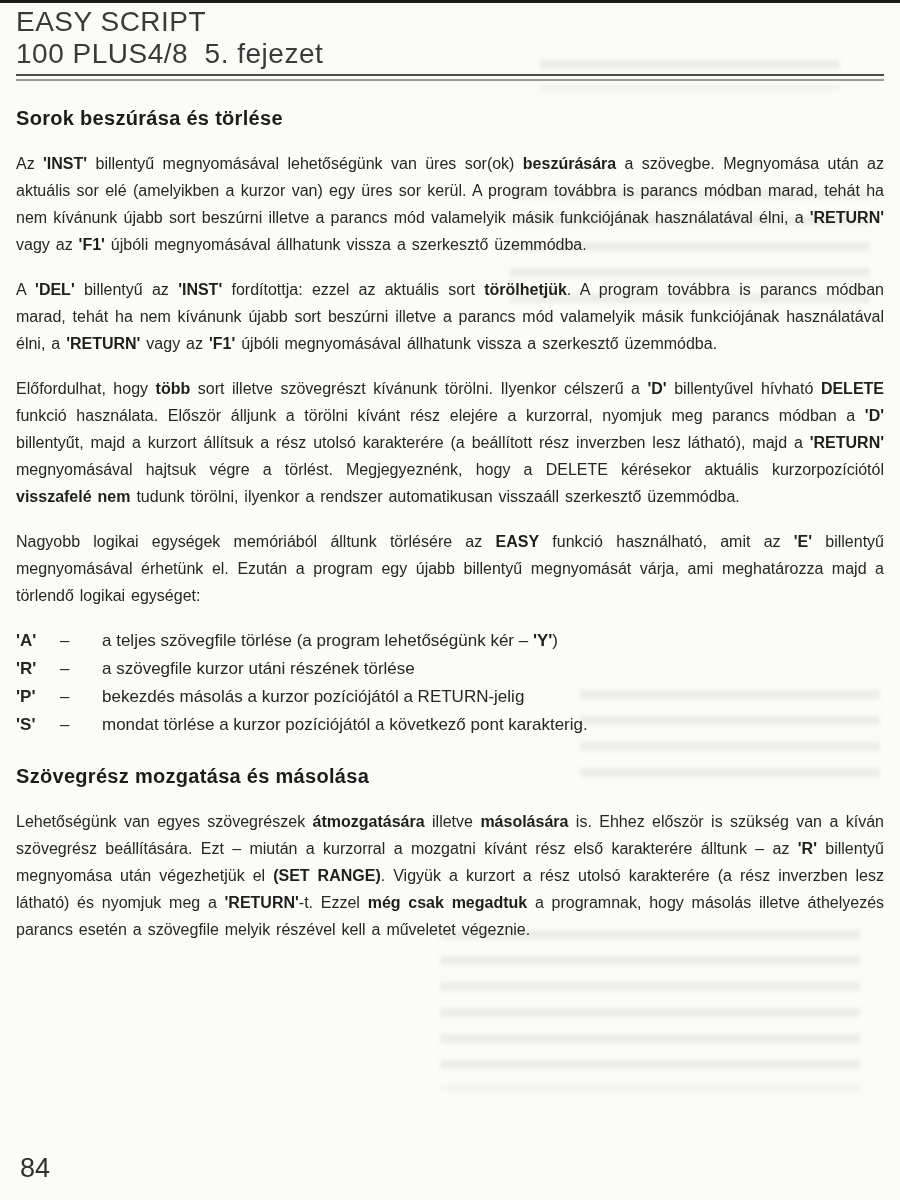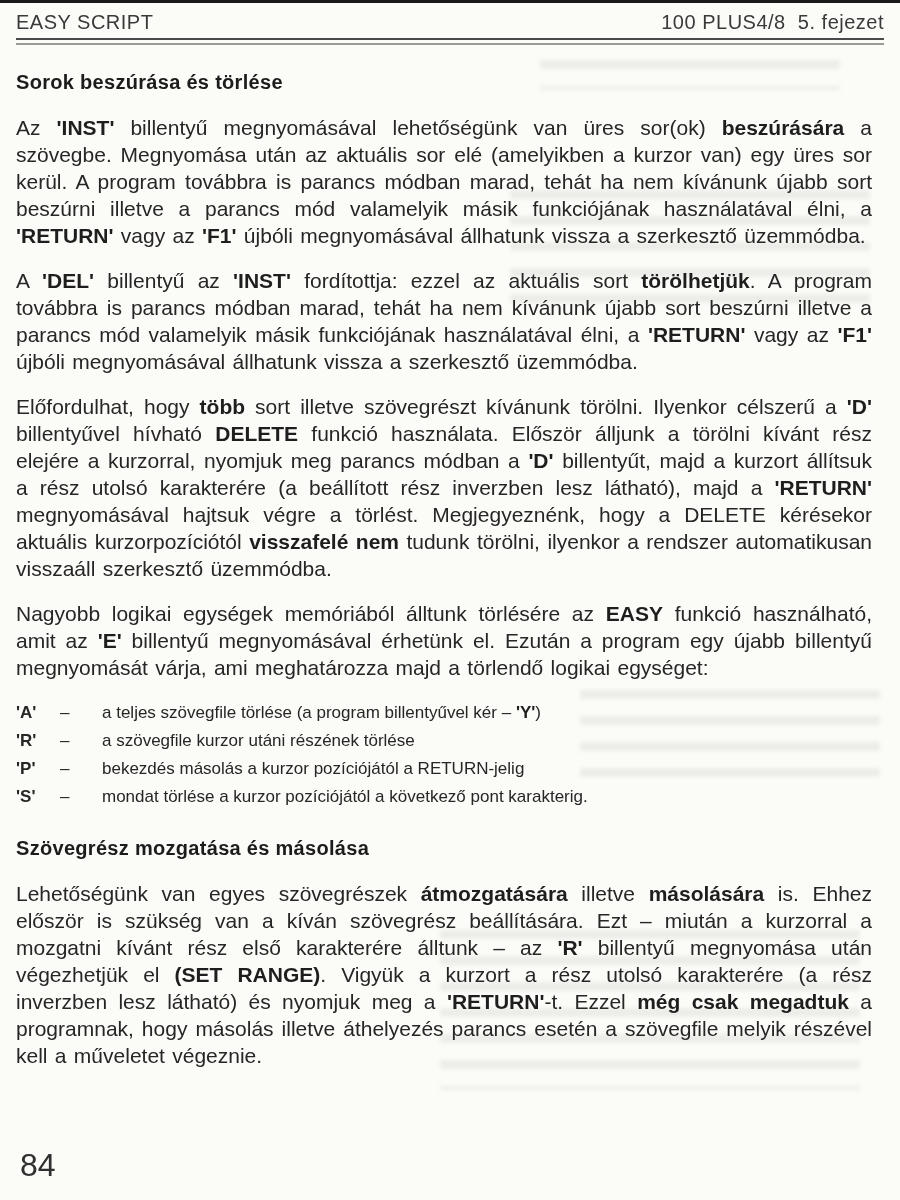--- a/index.html
+++ b/index.html
@@ -29,53 +29,53 @@
       transparent 9px 26px);
     filter:blur(2px);
   }
   .ghost.g1{right:30px;top:190px;width:360px;height:120px;}
   .ghost.g2{right:20px;top:690px;width:300px;height:90px;}
   .ghost.g3{right:40px;top:930px;width:420px;height:160px;}
   .ghost.g4{right:60px;top:60px;width:300px;height:30px;}
 
   .header{
     display:flex;justify-content:space-between;align-items:baseline;
-    margin-top:5px;
-    font-size:20px;color:#3a3a3a;
+    font-size:28px;color:#3a3a3a;
     letter-spacing:0.5px;
+    flex-direction:column;
   }
   .header-right{white-space:pre;}
   .rule{
     margin-top:4px;height:3px;
     border-top:2px solid #4a4a4a;
     border-bottom:2px solid #9a9a96;
   }
   .doc{position:relative;z-index:2;}
   h2.section-heading{
     font-size:20px;font-weight:bold;color:#1c1c1c;
     margin:26px 0 20px 0;letter-spacing:0.3px;
   }
   p.body-paragraph{
-    font-size:21px;line-height:27px;
+    font-size:16px;line-height:27px;
     text-align:justify;
-    margin:0 12px 18px 0;
+    margin:0 0 18px 0;
     word-spacing:1.5px;
   }
   p.body-paragraph b, .erase-list b{color:#1e1e1e;}
   .erase-list{
     font-size:17px;line-height:28px;
     margin:0 0 10px 0;
   }
   .erase-item{display:flex;}
   .erase-key{flex:0 0 44px;font-weight:bold;}
   .erase-dash{flex:0 0 42px;}
   .erase-text{flex:1;}
   .page-number{
     position:absolute;left:20px;bottom:16px;
-    font-size:32px;color:#303030;z-index:2;
+    font-size:27px;color:#303030;z-index:2;
   }
 </style>
 </head>
 <body>
 
 <div class="page">
   <div class="scan-edge"></div>
   <div class="ghost g1"></div>
   <div class="ghost g2"></div>
   <div class="ghost g3"></div>
@@ -90,21 +90,21 @@
   <div class="doc" id="document-content">
       <h2 class="section-heading">Sorok beszúrása és törlése</h2>
       <p class="body-paragraph"><span>Az </span><b>'INST'</b><span> billentyű megnyomásával lehetőségünk van üres sor(ok) </span><b>beszúrására</b><span> a szövegbe. Megnyomása után az aktuális sor elé (amelyikben a kurzor van) egy üres sor kerül. A program továbbra is parancs módban marad, tehát ha nem kívánunk újabb sort beszúrni illetve a parancs mód valamelyik másik funkciójának használatával élni, a </span><b>'RETURN'</b><span> vagy az </span><b>'F1'</b><span> újbóli megnyomásával állhatunk vissza a szerkesztő üzemmódba.</span></p>
       <p class="body-paragraph"><span>A </span><b>'DEL'</b><span> billentyű az </span><b>'INST'</b><span> fordítottja: ezzel az aktuális sort </span><b>törölhetjük</b><span>. A program továbbra is parancs módban marad, tehát ha nem kívánunk újabb sort beszúrni illetve a parancs mód valamelyik másik funkciójának használatával élni, a </span><b>'RETURN'</b><span> vagy az </span><b>'F1'</b><span> újbóli megnyomásával állhatunk vissza a szerkesztő üzemmódba.</span></p>
       <p class="body-paragraph"><span>Előfordulhat, hogy </span><b>több</b><span> sort illetve szövegrészt kívánunk törölni. Ilyenkor célszerű a </span><b>'D'</b><span> billentyűvel hívható </span><b>DELETE</b><span> funkció használata. Először álljunk a törölni kívánt rész elejére a kurzorral, nyomjuk meg parancs módban a </span><b>'D'</b><span> billentyűt, majd a kurzort állítsuk a rész utolsó karakterére (a beállított rész inverzben lesz látható), majd a </span><b>'RETURN'</b><span> megnyomásával hajtsuk végre a törlést. Megjegyeznénk, hogy a DELETE kérésekor aktuális kurzorpozíciótól </span><b>visszafelé nem</b><span> tudunk törölni, ilyenkor a rendszer automatikusan visszaáll szerkesztő üzemmódba.</span></p>
       <p class="body-paragraph"><span>Nagyobb logikai egységek memóriából álltunk törlésére az </span><b>EASY</b><span> funkció használható, amit az </span><b>'E'</b><span> billentyű megnyomásával érhetünk el. Ezután a program egy újabb billentyű megnyomását várja, ami meghatározza majd a törlendő logikai egységet:</span></p>
       <div class="erase-list">
         <div class="erase-item">
           <span class="erase-key">'A'</span>
           <span class="erase-dash">–</span>
-          <span class="erase-text"><span>a teljes szövegfile törlése (a program billentyűvel kér – </span><b>'Y'</b><span>)</span></span>
+          <span class="erase-text"><span>a teljes szövegfile törlése (a program lehetőségünk kér – </span><b>'Y'</b><span>)</span></span>
         </div>
         <div class="erase-item">
           <span class="erase-key">'R'</span>
           <span class="erase-dash">–</span>
           <span class="erase-text"><span>a szövegfile kurzor utáni részének törlése</span></span>
         </div>
         <div class="erase-item">
           <span class="erase-key">'P'</span>
           <span class="erase-dash">–</span>
           <span class="erase-text"><span>bekezdés másolás a kurzor pozíciójától a RETURN-jelig</span></span>

